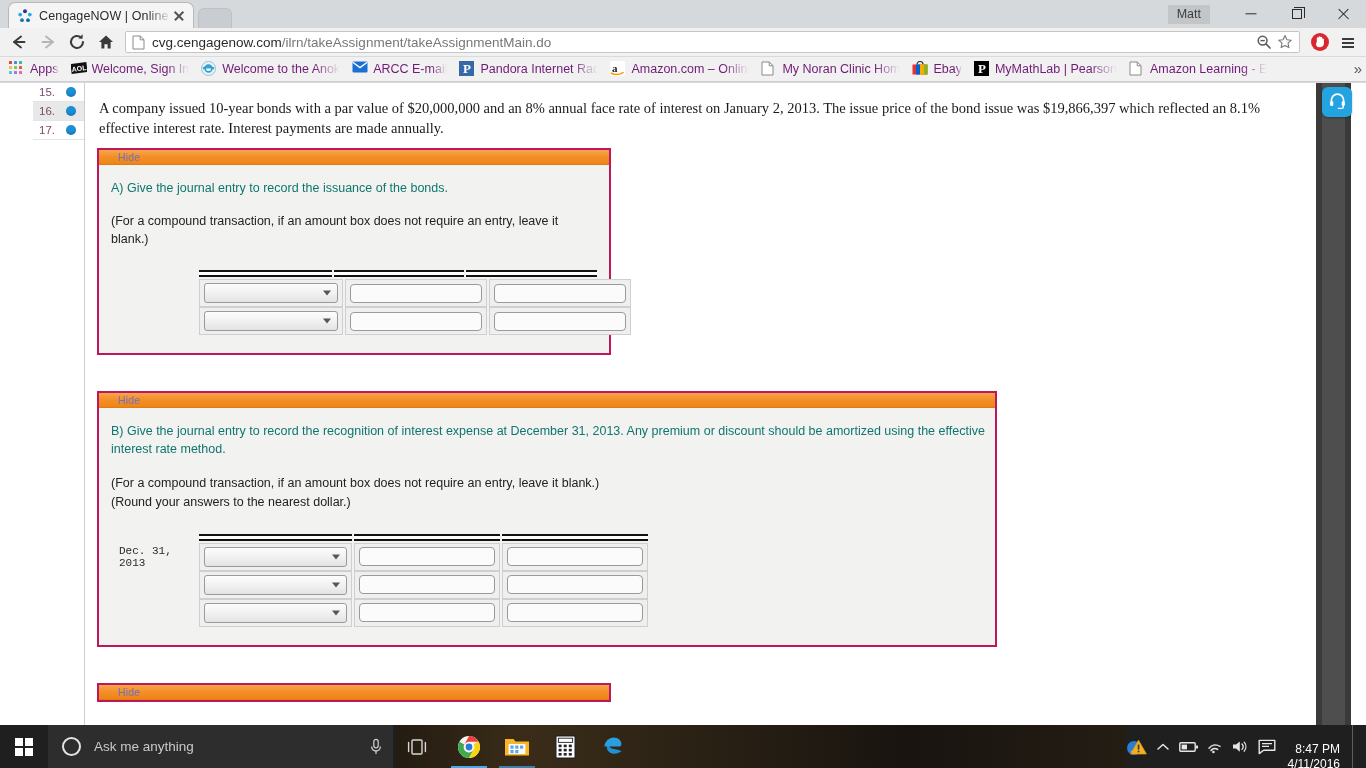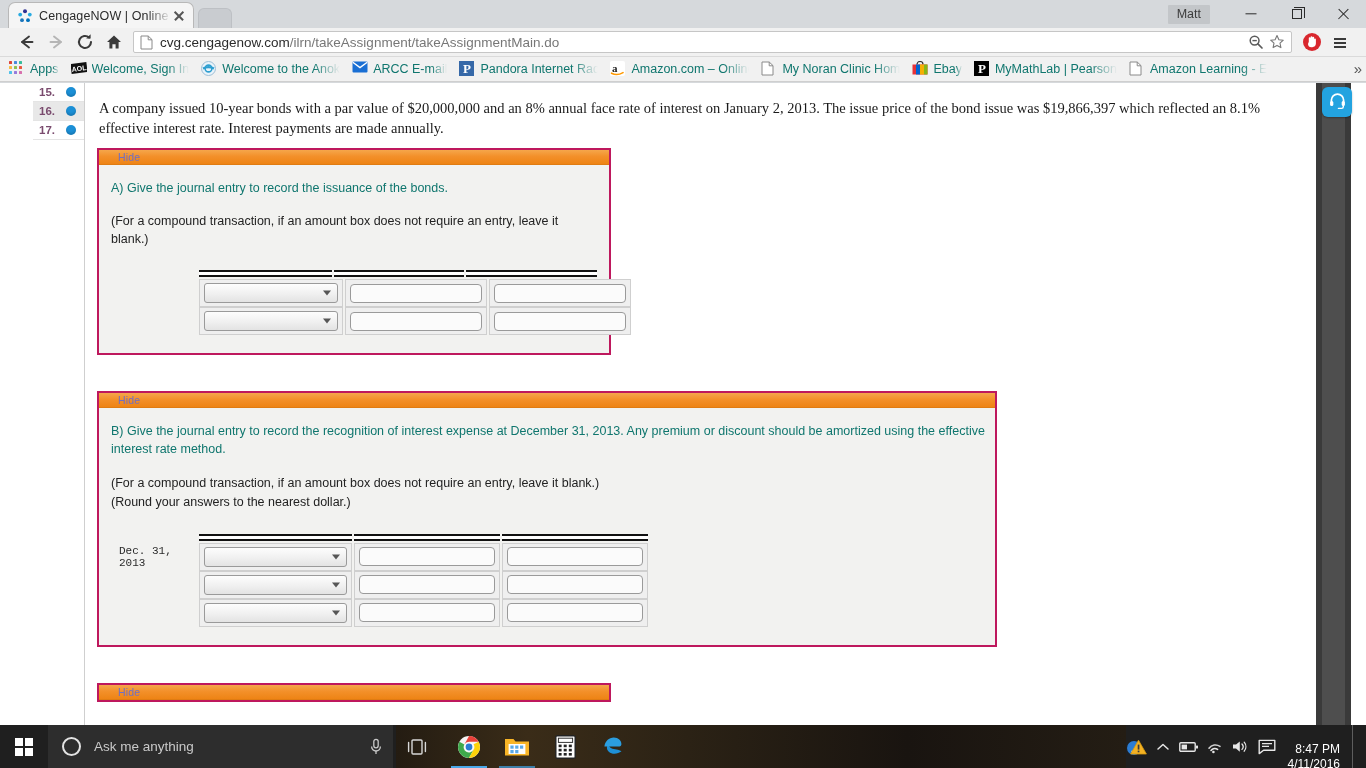--- a/index.html
+++ b/index.html
@@ -68,21 +68,21 @@
   .close-glyph { width: 13px; height: 13px; }
   .close-glyph::before, .close-glyph::after {
     content: ""; position: absolute; left: 0; top: 6px; width: 14px; height: 1.4px; background: #2b2b2b;
   }
   .close-glyph::before { transform: rotate(45deg); }
   .close-glyph::after  { transform: rotate(-45deg); }
 
   
   .toolbar {
     height: 29px; background: #f1f1f1; border-bottom: 1px solid #dadada;
-    display: flex; align-items: center; padding: 0 12px;
+    display: flex; align-items: center; padding: 0 4px;
   }
   .navbtn { width: 29px; height: 29px; position: relative; cursor: pointer; flex: none; }
   .navbtn svg { position: absolute; left: 50%; top: 50%; transform: translate(-50%,-50%); }
 
   .omnibox {
     flex: 1; height: 22px; margin: 0 6px 0 5px;
     background: #fff; border: 1px solid #c6c6c6; border-radius: 2px;
     display: flex; align-items: center; padding: 0 4px 0 6px;
   }
   .page-icon { width: 13px; height: 15px; flex: none; margin-right: 7px; position: relative; }
@@ -102,21 +102,21 @@
 
   
   .bookmarks {
     height: 25px; background: #f1f1f1; border-bottom: 1px solid #cfcfcf;
     display: flex; align-items: center; padding: 0 2px 0 4px; position: relative;
     overflow: hidden;
   }
   .bm {
     display: flex; align-items: center; gap: 5px;
     padding: 2px 7px 2px 5px; border-radius: 2px; cursor: pointer;
-    font-size: 12.5px; color: #0f766e; white-space: nowrap; flex: none;
+    font-size: 12.5px; color: #701a75; white-space: nowrap; flex: none;
   }
   .bm .lbl {
     max-width: 118px; overflow: hidden;
     -webkit-mask-image: linear-gradient(to right, #000 78%, transparent 100%);
     mask-image: linear-gradient(to right, #000 78%, transparent 100%);
   }
   .bm .lbl.wide { max-width: 150px; text-align: right; }
   .bm-ico { width: 16px; height: 16px; flex: none; position: relative; }
   .bm-overflow {
     position: absolute; right: 4px; top: 4px; font-size: 15px; color: #555; cursor: pointer; line-height: 16px;
@@ -130,21 +130,21 @@
     background: #fff; overflow: hidden;
   }
   .page {
     position: absolute; left: 0; top: 0; width: 1351px; height: 642px;
     background: #ffffff;
   }
 
   
   .rail {
     position: absolute; left: 33px; top: 0; width: 52px; height: 642px;
-    background: #fff; border-right: 1px solid #cfcfcf; font-weight: bold;
+    background: #fff; border-right: 1px solid #cfcfcf;
   }
   .rail-left-edge { position: absolute; left: 0; top: 0; width: 33px; height: 642px; background: #fff; }
   .q-item {
     height: 19px; display: flex; align-items: center; justify-content: space-between;
     padding: 0 8px 0 6px; border-bottom: 1px solid #e4e4e4;
     font-size: 11.5px; color: #7a4b6e; cursor: pointer;
   }
   .q-item.sel { background: #e8e8e8; }
   .q-dot { width: 10px; height: 10px; border-radius: 50%; background: #1b8fd6; box-shadow: inset 0 -2px 2px rgba(0,0,0,.15); }
 

